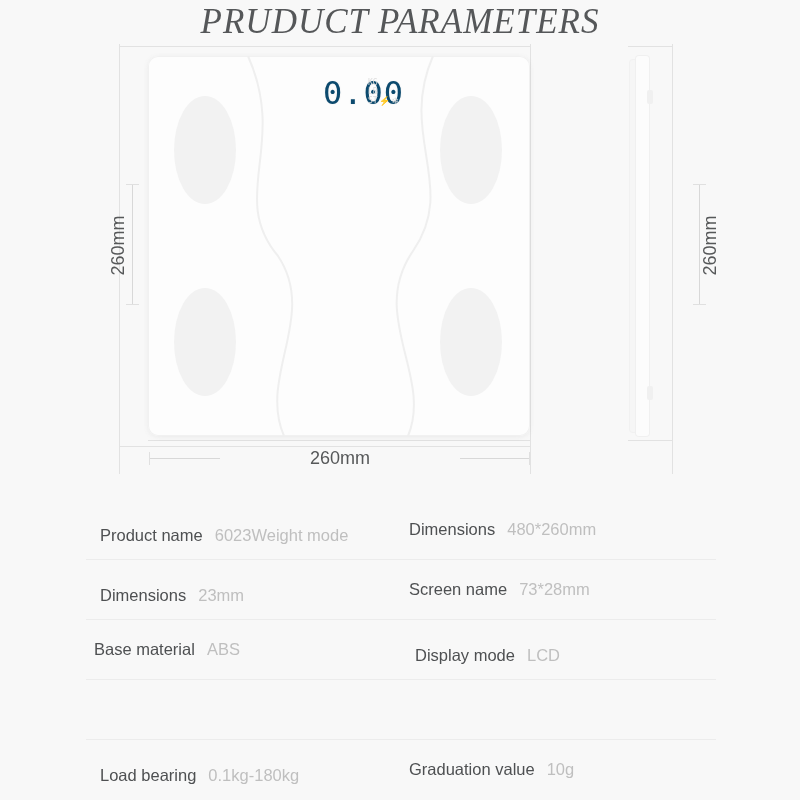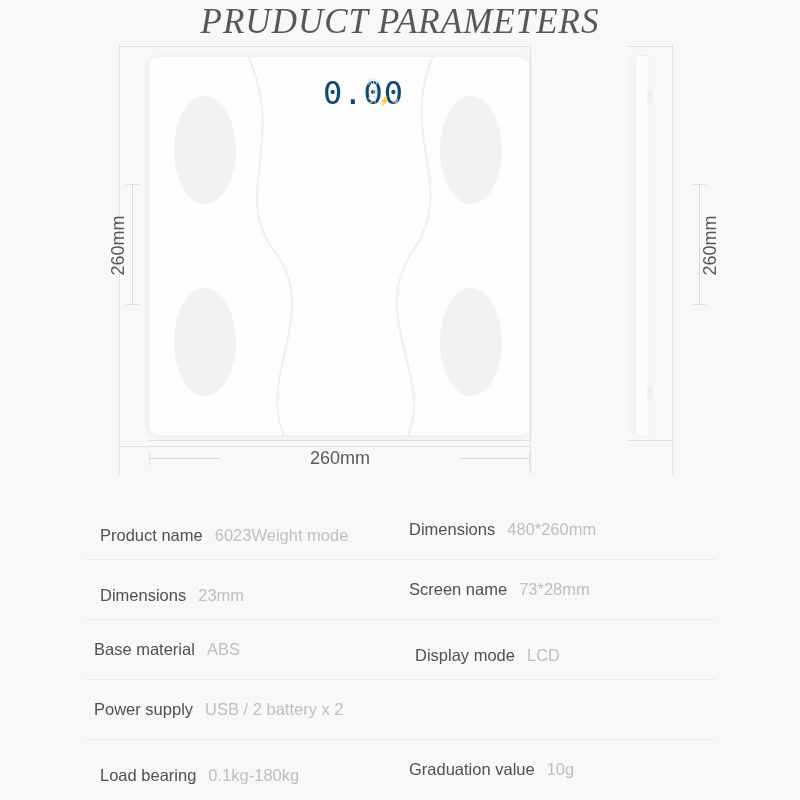--- a/index.html
+++ b/index.html
@@ -305,24 +305,20 @@
         <span class="k">Base material</span>
         <span class="v">ABS</span>
       </div>
       <div class="cell left">
         <span class="k">Display mode</span>
         <span class="v">LCD</span>
       </div>
     </div>
 
     <div class="spec-row">
-      <div class="cell right">
-        <span class="k">Power supply</span>
-        <span class="v">USB / 2 battery x 2</span>
-      </div>
     </div>
 
     <div class="spec-row">
       <div class="cell left">
         <span class="k">Load bearing</span>
         <span class="v">0.1kg-180kg</span>
       </div>
       <div class="cell right">
         <span class="k">Graduation value</span>
         <span class="v">10g</span>

